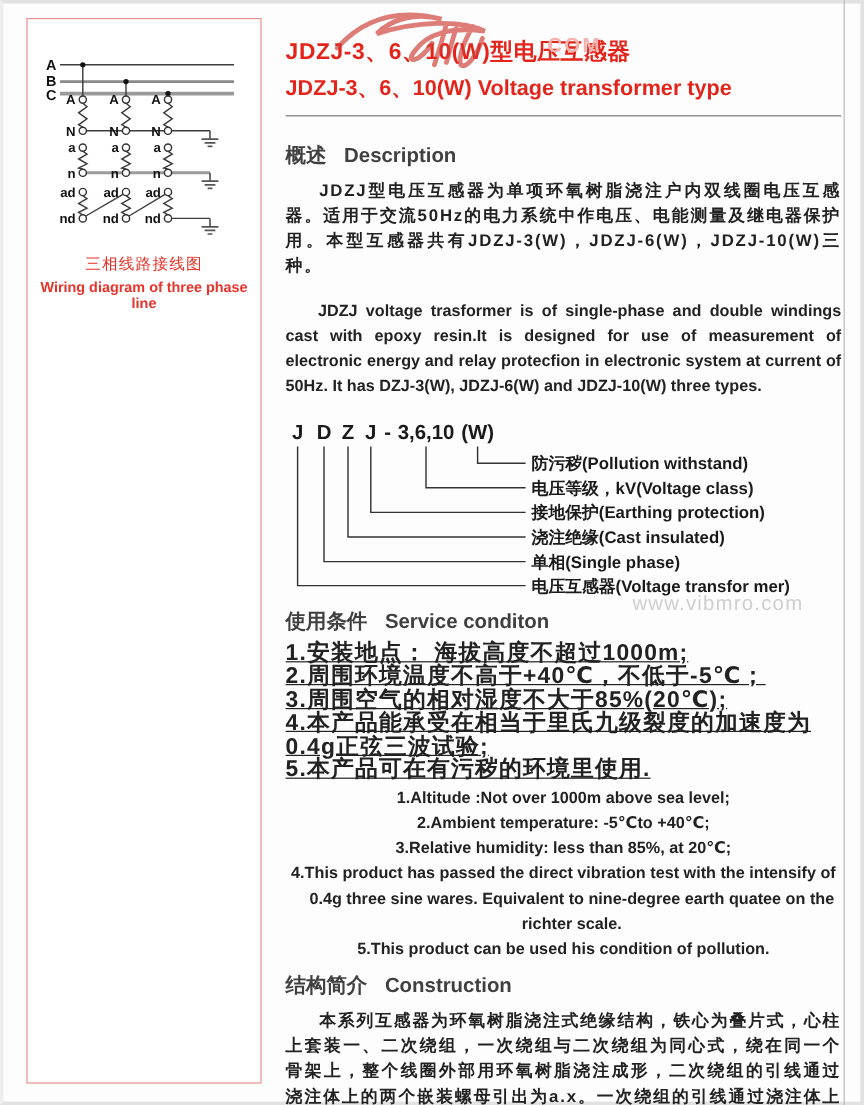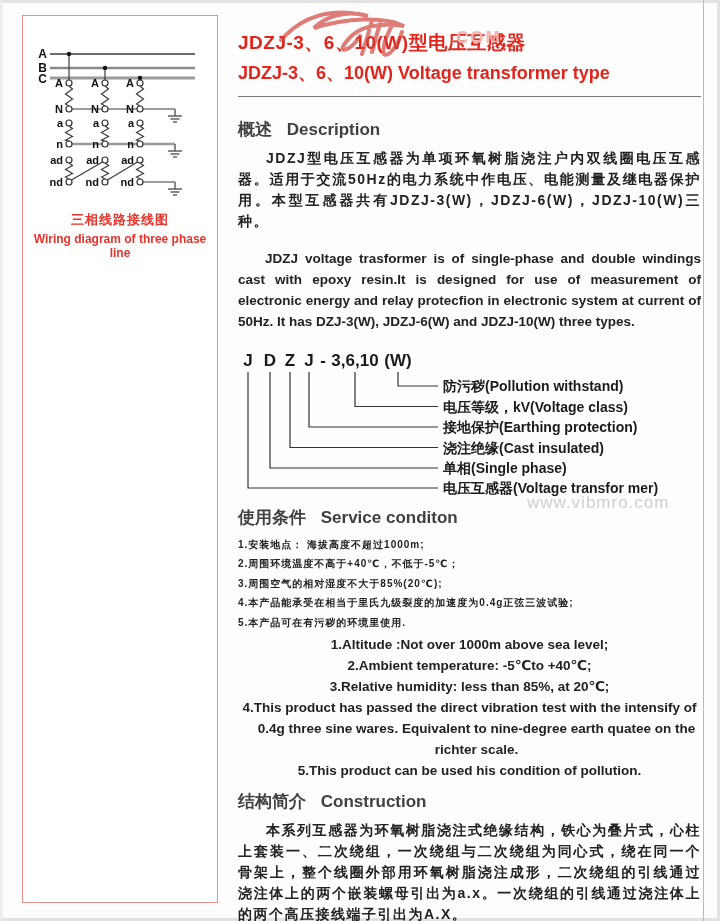--- a/index.html
+++ b/index.html
@@ -9,21 +9,21 @@
     -webkit-font-smoothing:antialiased;overflow:hidden;
   }
   .page-frame{position:absolute;inset:0;border:3px solid #e2e2e2;border-left-color:#eee;pointer-events:none;}
   .page-edge-right{position:absolute;top:0;bottom:0;left:703px;width:1px;background:#b9b9b9;}
 
   
   .left-panel{position:absolute;left:22px;top:15px;width:194px;height:886px;
     border:1px solid #e98f8f;background:#fff;}
   .wiring-svg{display:block;margin:10px auto 0 auto;}
   .diagram-caption{position:absolute;left:0;right:0;top:195px;text-align:center;}
-  .diagram-caption .zh{color:#e8332a;font-weight:bold;font-size:13px;letter-spacing:1px;}
+  .diagram-caption .zh{color:#e8332a;font-weight:normal;font-size:13px;letter-spacing:1px;}
   .diagram-caption .en{color:#e8332a;font-weight:bold;font-size:12px;margin-top:3px;}
 
   
   .right-col{position:absolute;left:238px;top:0;width:463px;}
   .title-zh{margin-top:30px;font-size:19px;font-weight:bold;color:#e3241b;letter-spacing:0.5px;position:relative;}
   .title-en{margin-top:5px;font-size:18px;font-weight:bold;color:#e3241b;}
   .title-rule{margin-top:11px;border:0;border-top:1px solid #787878;height:0;}
   .wm-overlay{position:absolute;left:38px;top:-28px;pointer-events:none;opacity:.85;}
   .wm-com{position:absolute;left:218px;top:-2px;color:#f3b3ae;font-weight:bold;font-size:17px;letter-spacing:2px;pointer-events:none;}
 
@@ -32,21 +32,21 @@
   .head-desc{margin-top:21px;}
   .head-type{margin-top:6px;}
   .head-service{margin-top:8px;}
   .head-constr{margin-top:9px;}
 
   .para{color:#222;text-align:justify;}
   .para.zh{font-size:14px;font-weight:bold;line-height:21px;margin-top:7px;text-indent:2em;letter-spacing:1.5px;}
   .para.en{font-size:13.5px;font-weight:bold;line-height:21px;margin-top:16px;text-indent:2em;}
 
   .cond-list{margin:6px 0 0 0;padding:0;list-style:none;color:#222;font-weight:bold;}
-  .cond-list.zh li{font-size:10px;line-height:19.5px;letter-spacing:1px;}
+  .cond-list.zh li{font-size:19px;line-height:19.5px;letter-spacing:1px;text-decoration:underline;}
   .cond-list.en li{font-size:13.5px;line-height:21px;padding-left:14px;text-indent:-14px;text-align:center;}
   .cond-list.en{margin-top:2px;}
 
   .type-svg{display:block;margin-top:3px;}
 
   .site-watermark{position:absolute;left:289px;top:147px;color:#cfcfcf;font-size:17px;letter-spacing:1px;font-weight:normal;}
   .type-wrap{position:relative;}
 </style>
 </head>
 <body>

